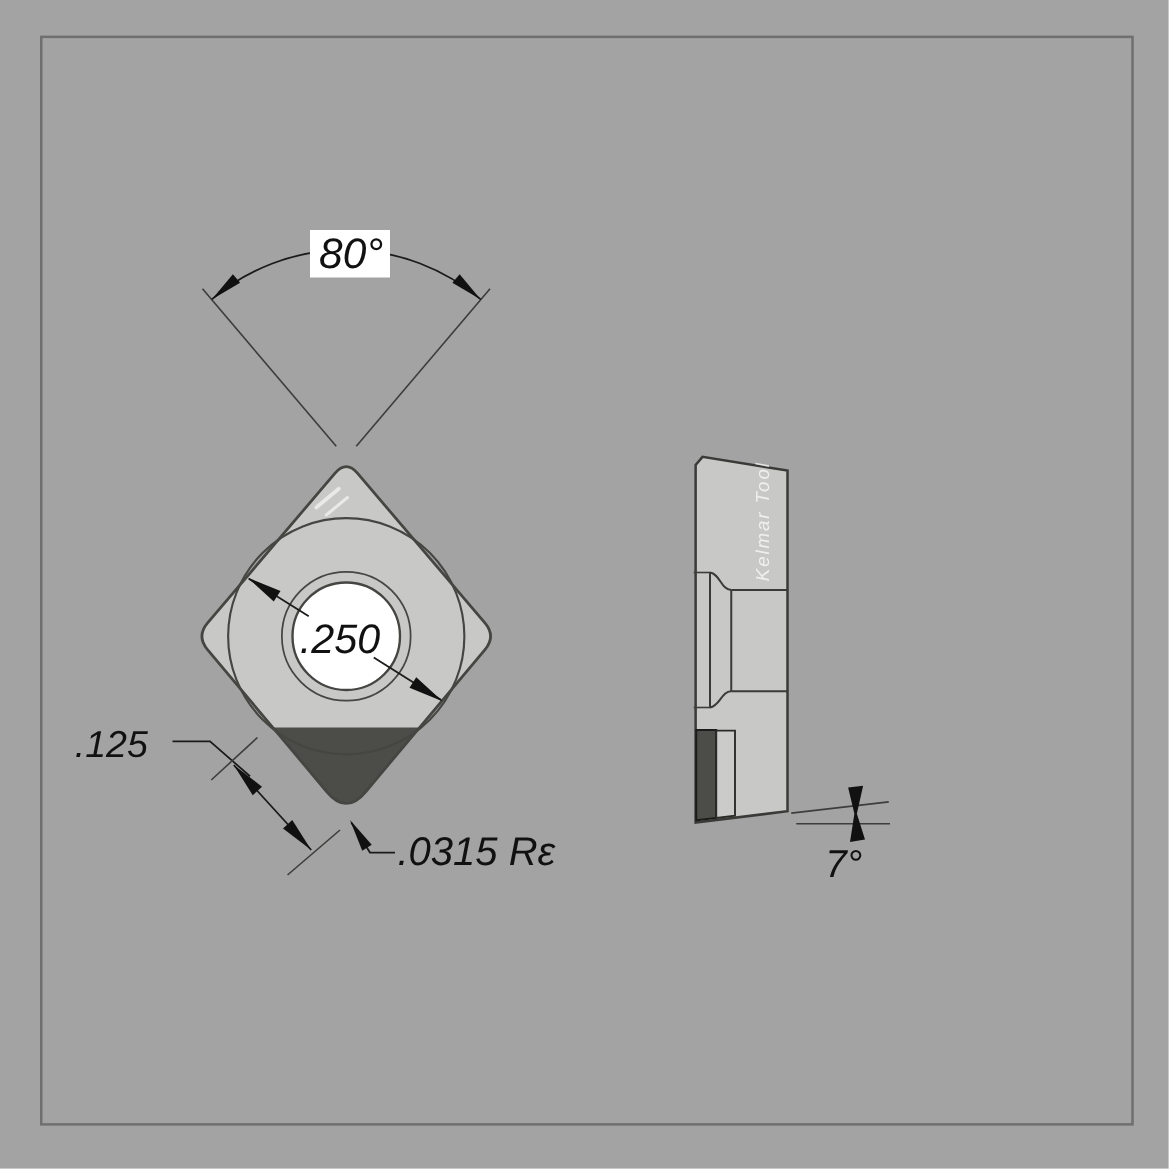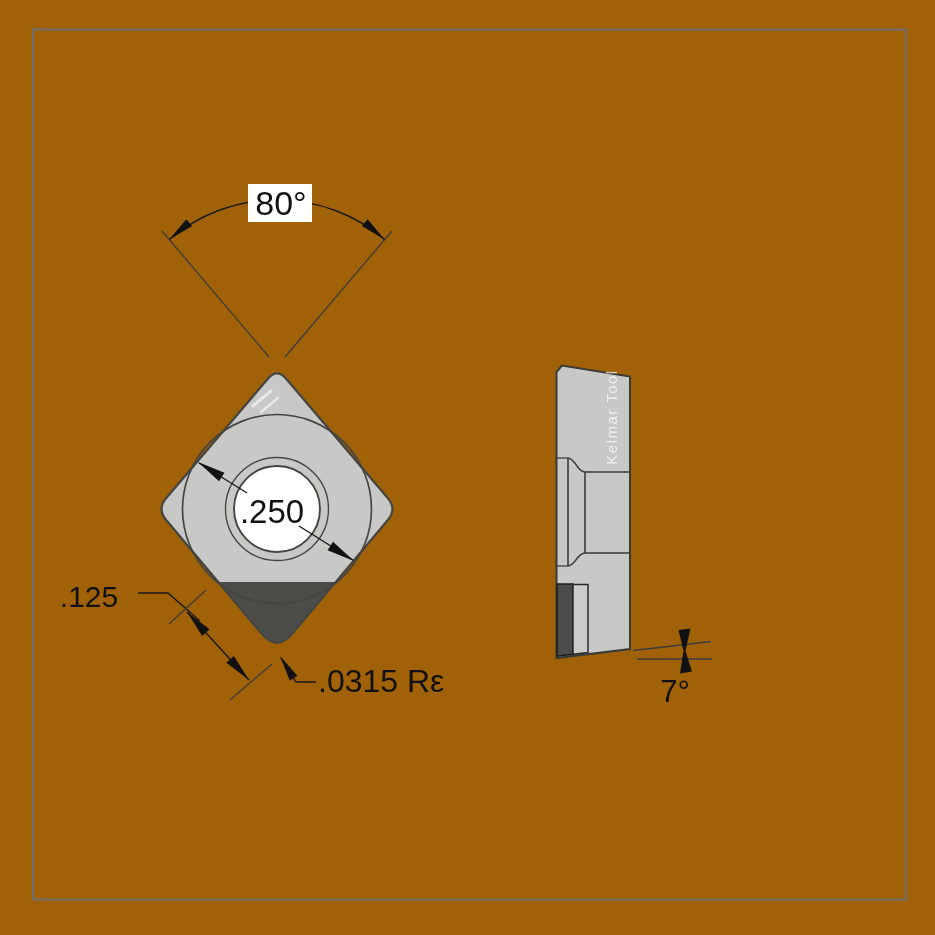--- a/index.html
+++ b/index.html
@@ -7,22 +7,23 @@
     padding: 0;
     background: #ffffff;
     width: 935px;
     height: 935px;
     overflow: hidden;
   }
   .drawing-canvas {
     position: relative;
     width: 935px;
     height: 935px;
-    background: #a16207;
+    background: #a3a3a3;
     font-family: "Liberation Sans", sans-serif;
+    font-style: italic;
   }
   svg text {
     font-family: "Liberation Sans", "DejaVu Sans", sans-serif;
     fill: #111111;
   }
   .dim-text { font-size: 32px; }
   .dim-text-small { font-size: 30px; }
   .brand-text {
     font-size: 15px;
     letter-spacing: 1.5px;

